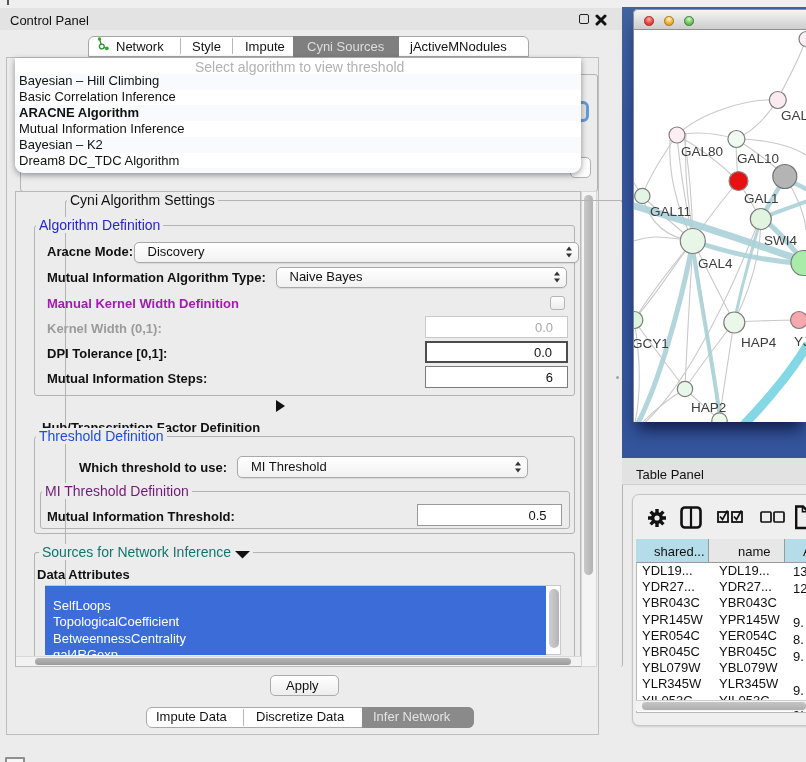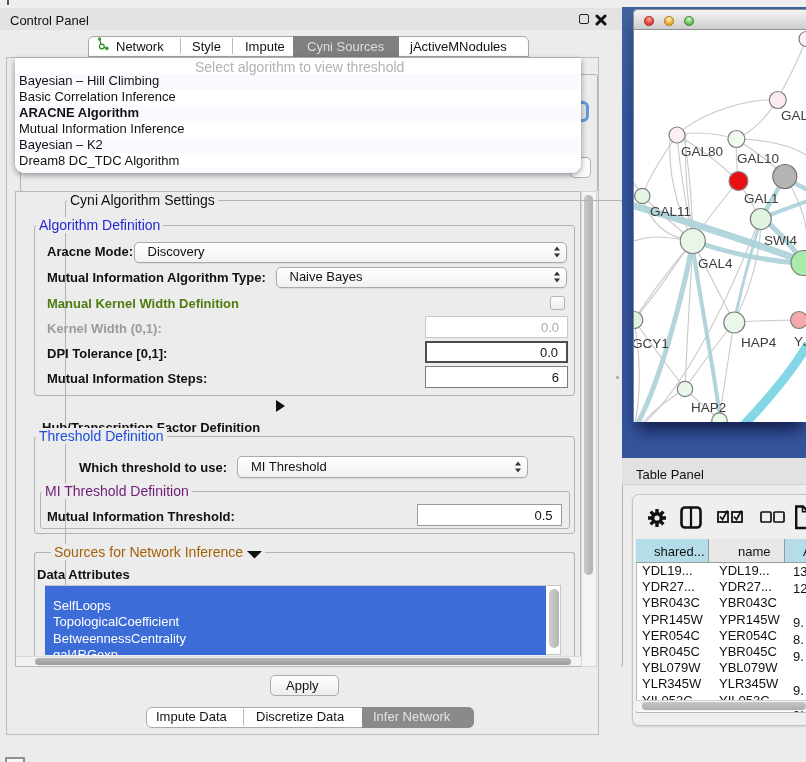--- a/index.html
+++ b/index.html
@@ -16,21 +16,21 @@
   .spin{position:absolute;right:6px;top:50%;transform:translateY(-50%);width:6px;height:11px;}
   .spin:before{content:"";position:absolute;left:0;top:0;border-left:3px solid transparent;
      border-right:3px solid transparent;border-bottom:4px solid #333;}
   .spin:after{content:"";position:absolute;left:0;bottom:0;border-left:3px solid transparent;
      border-right:3px solid transparent;border-top:4px solid #333;}
   .gbox{position:absolute;border:1px solid #b3b3b3;border-radius:3px;}
   .gtitle{position:absolute;top:-9px;left:1px;background:#ececec;padding:0 3px;
           font-size:14px;white-space:nowrap;}
   .inp{position:absolute;background:#fff;font-size:13px;text-align:right;
        padding-right:6px;box-sizing:border-box;}
-  .inp span{position:absolute;right:8px;top:50%;transform:translateY(-50%);}
+  .inp span{position:absolute;right:14px;top:50%;transform:translateY(-50%);}
 </style></head>
 <body>
 
 <div class="abs" style="left:0;top:0;width:806px;height:8px;background:#efefef;"></div>
 <div class="abs" style="left:7px;top:0;width:2px;height:5px;background:#555;"></div>
 
 <div class="abs" style="left:0;top:8px;width:622px;height:22px;background:#e3e3e3;"></div>
 <div class="lbl abs" style="left:10px;top:13px;">Control Panel</div>
 <div class="abs" style="left:579px;top:14px;width:8px;height:8px;border:1.5px solid #222;border-radius:2px;"></div>
 <svg class="abs" style="left:595px;top:14px;" width="12" height="12" viewBox="0 0 12 12">
@@ -78,30 +78,30 @@
 <div class="abs" style="left:584px;top:195px;width:9px;height:380px;background:linear-gradient(90deg,#c9c9c9,#b2b2b2);border-radius:5px;"></div>
 
 <div class="gbox" style="left:21px;top:200px;width:556px;height:466px;border-bottom:none;margin-left:44px;">
   <span class="gtitle" style="color:#111;">Cyni Algorithm Settings</span>
 </div>
 
 <div class="gbox" style="left:34px;top:225px;width:539px;height:169px;">
   <span class="gtitle" style="color:#2525d6;">Algorithm Definition</span>
 </div>
 <div class="lbl b abs" style="left:47px;top:244px;text-align:right;">Aracne Mode:</div>
-<div class="combo" style="left:133.5px;top:241.5px;width:431.5px;height:19.5px;">
+<div class="combo" style="left:133.5px;top:241.5px;width:431.5px;height:19.5px;padding-left:12px;">
     <span class="ct">Discovery</span>
     <span class="spin"></span>
   </div>
 <div class="lbl b abs" style="left:47px;top:270px;">Mutual Information Algorithm Type:</div>
 <div class="combo" style="left:275.5px;top:266.5px;width:289.5px;height:19.5px;">
     <span class="ct">Naive Bayes</span>
     <span class="spin"></span>
   </div>
-<div class="lbl b abs" style="left:47px;top:296px;color:#4d7c0f;">Manual Kernel Width Definition</div>
+<div class="lbl b abs" style="left:47px;top:296px;color:#a21caf;">Manual Kernel Width Definition</div>
 <div class="abs" style="left:550px;top:296px;width:13px;height:12px;border:1px solid #b5b5b5;border-radius:3px;background:linear-gradient(#fdfdfd,#ededed);"></div>
 <div class="lbl b abs" style="left:47px;top:321px;color:#9b9b9b;">Kernel Width (0,1):</div>
 <div class="inp" style="left:425px;top:316px;width:143px;height:22px;border:1px solid #c9c9c9;color:#a9a9a9;">
     <span>0.0</span>
   </div>
 <div class="lbl b abs" style="left:47px;top:346px;">DPI Tolerance [0,1]:</div>
 <div class="inp" style="left:425px;top:341px;width:143px;height:22px;border:2px solid #4c4c4c;color:#111;">
     <span>0.0</span>
   </div>
 <div class="lbl b abs" style="left:47px;top:371px;">Mutual Information Steps:</div>
@@ -124,21 +124,21 @@
   </div>
 <div class="gbox" style="left:40px;top:491px;width:528px;height:36px;">
   <span class="gtitle" style="color:#701a75;">MI Threshold Definition</span>
 </div>
 <div class="lbl b abs" style="left:47px;top:509px;">Mutual Information Threshold:</div>
 <div class="inp" style="left:417px;top:504px;width:144.5px;height:22px;border:1px solid #999;color:#111;">
     <span>0.5</span>
   </div>
 
 <div class="gbox" style="left:34px;top:552px;width:539px;height:113px;border-bottom:none;">
-  <span class="gtitle" style="color:#a16207;left:4px;margin-left:12px;">Sources for Network Inference <svg width="15" height="9" viewBox="0 0 15 9" style="vertical-align:-1.5px;">
+  <span class="gtitle" style="color:#0f766e;left:4px;">Sources for Network Inference <svg width="15" height="9" viewBox="0 0 15 9" style="vertical-align:-1.5px;">
         <path d="M0 1 L15 1 L7.5 8.5 Z" fill="#111"></path>
       </svg></span>
 </div>
 <div class="lbl b abs" style="left:37px;top:567px;">Data Attributes</div>
 
 <div class="abs" style="left:45px;top:585px;width:516px;height:70px;background:#fff;border:1px solid #c9c9c9;box-sizing:border-box;"></div>
 <div class="abs" style="left:45px;top:586px;width:501px;height:69px;background:#3b6cd8;"></div>
 <div class="abs" style="left:53px;top:598px;font-size:13px;color:#fff;line-height:16.3px;">SelfLoops<br>TopologicalCoefficient<br>BetweennessCentrality<br>gal4RGexp</div>
 <div class="abs" style="left:549px;top:589px;width:10px;height:59px;background:linear-gradient(90deg,#cfcfcf,#b5b5b5);border-radius:5px;"></div>
 

